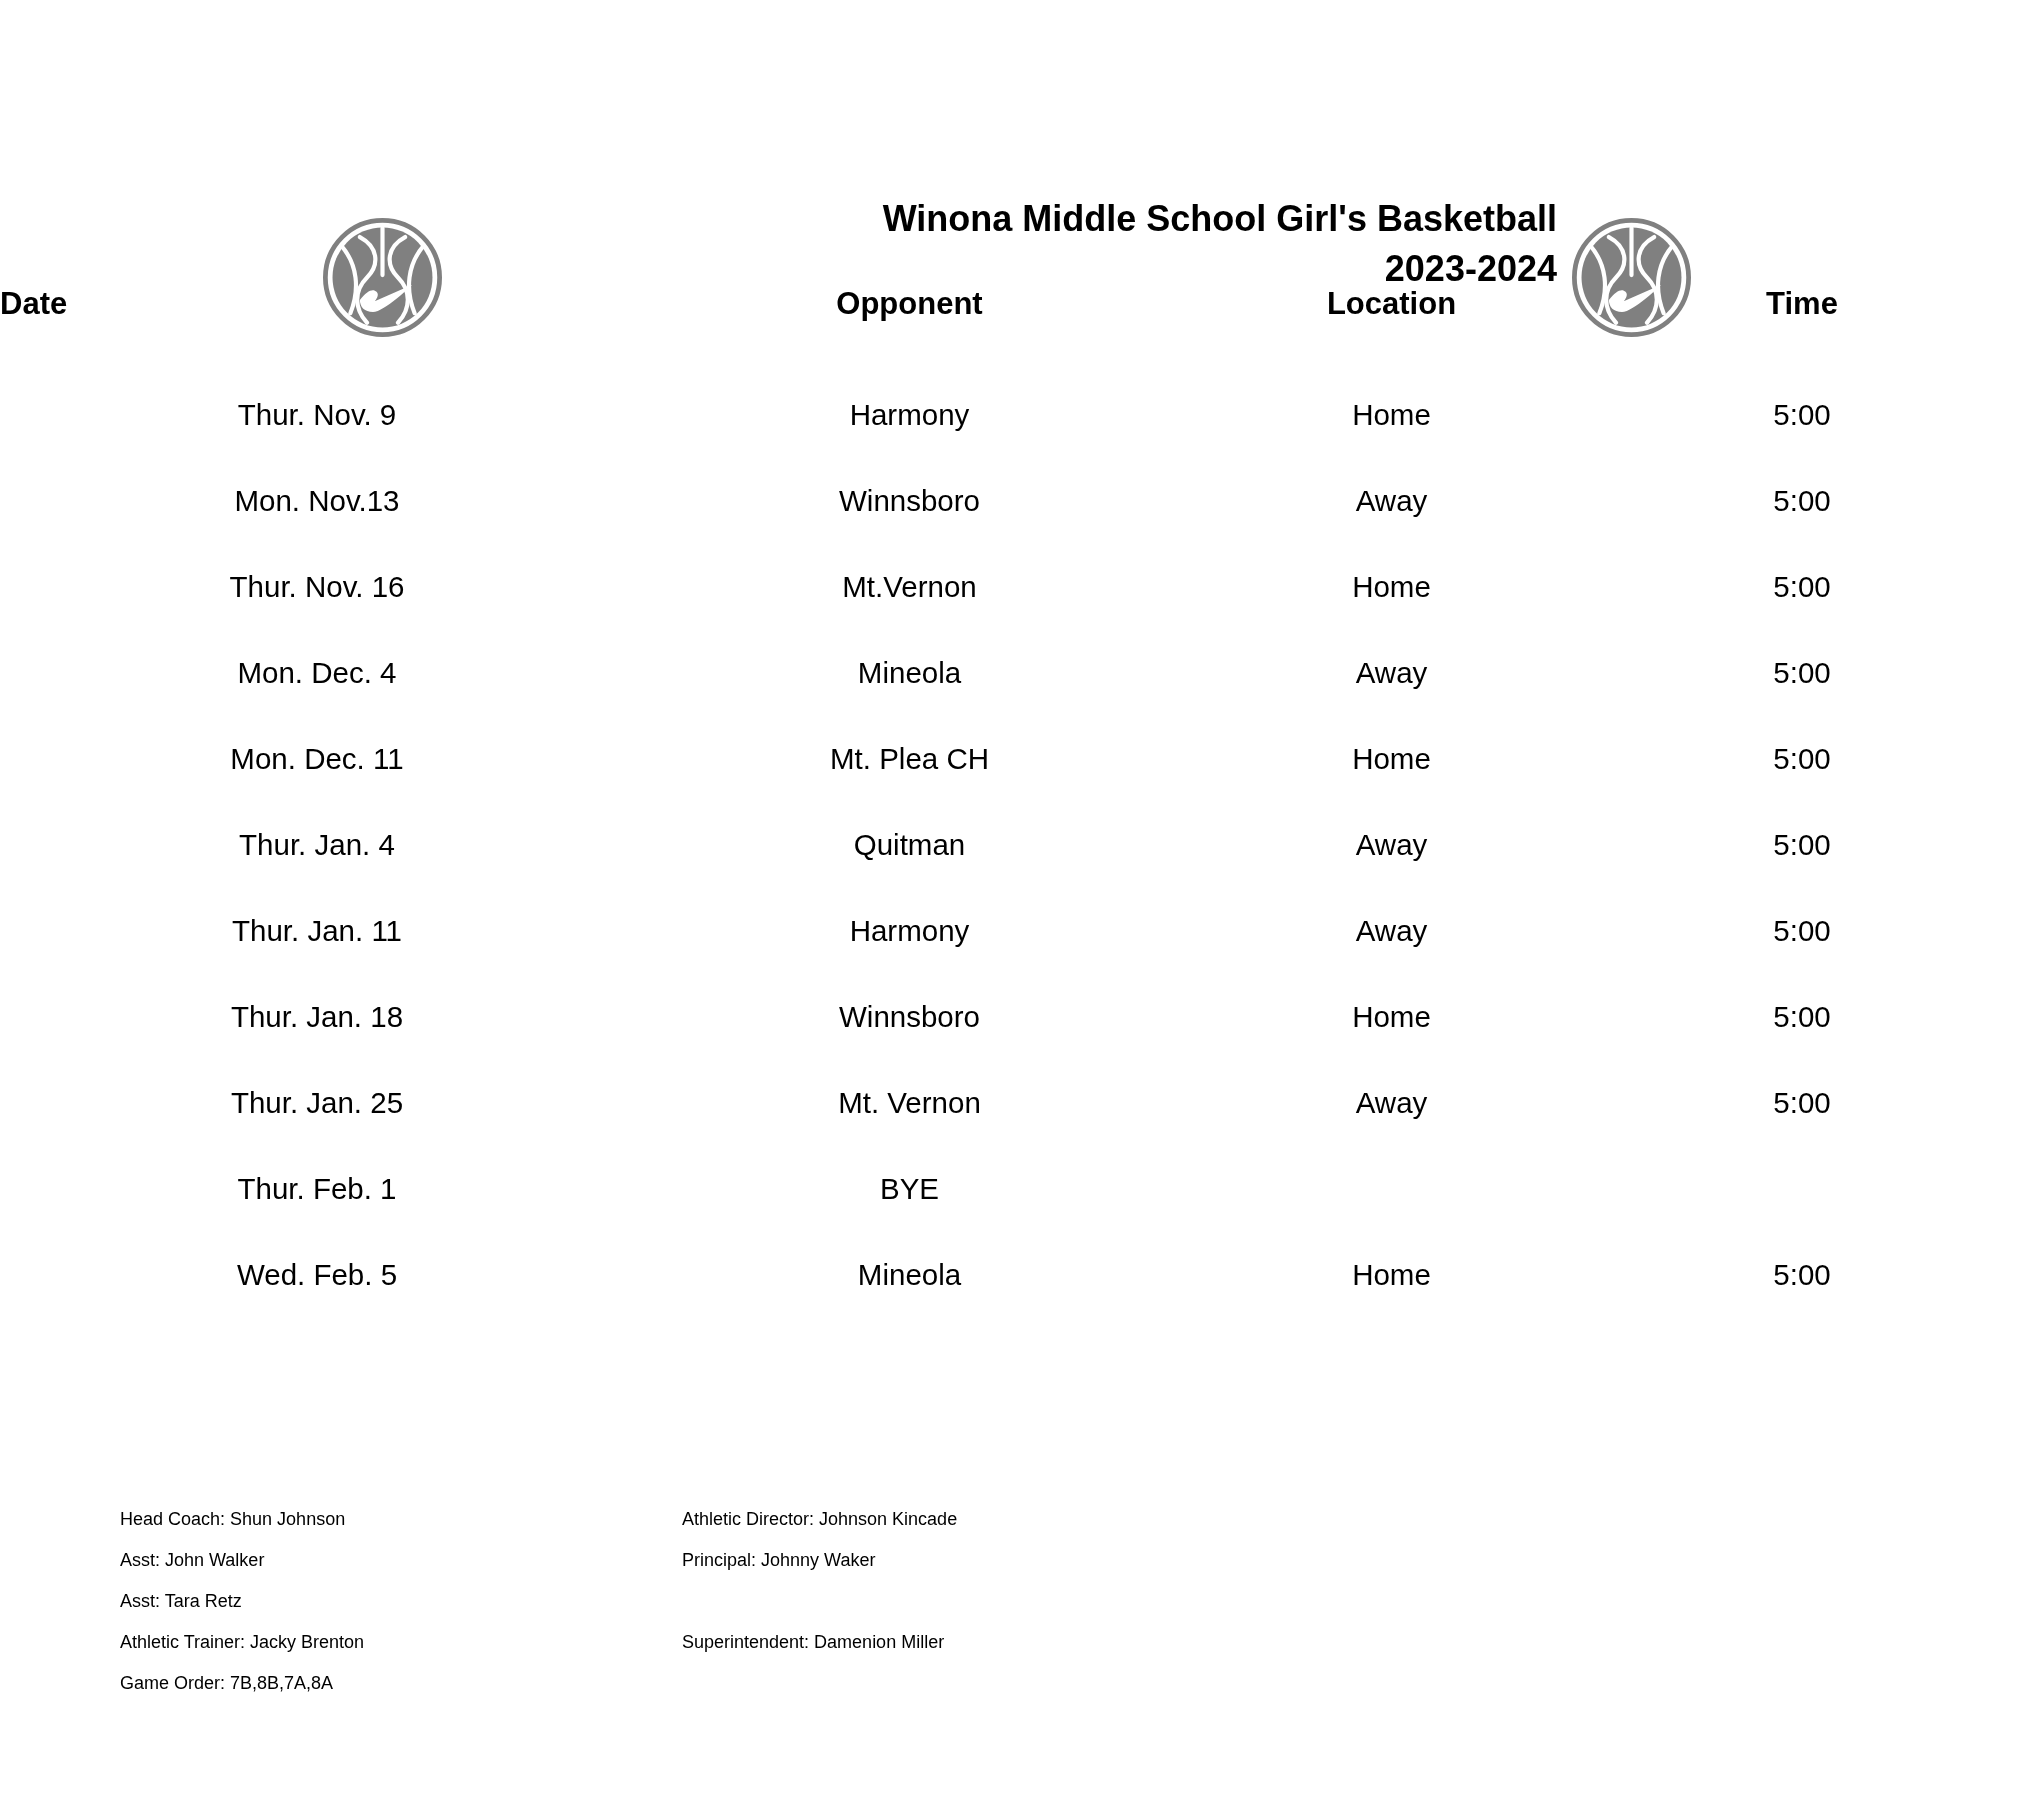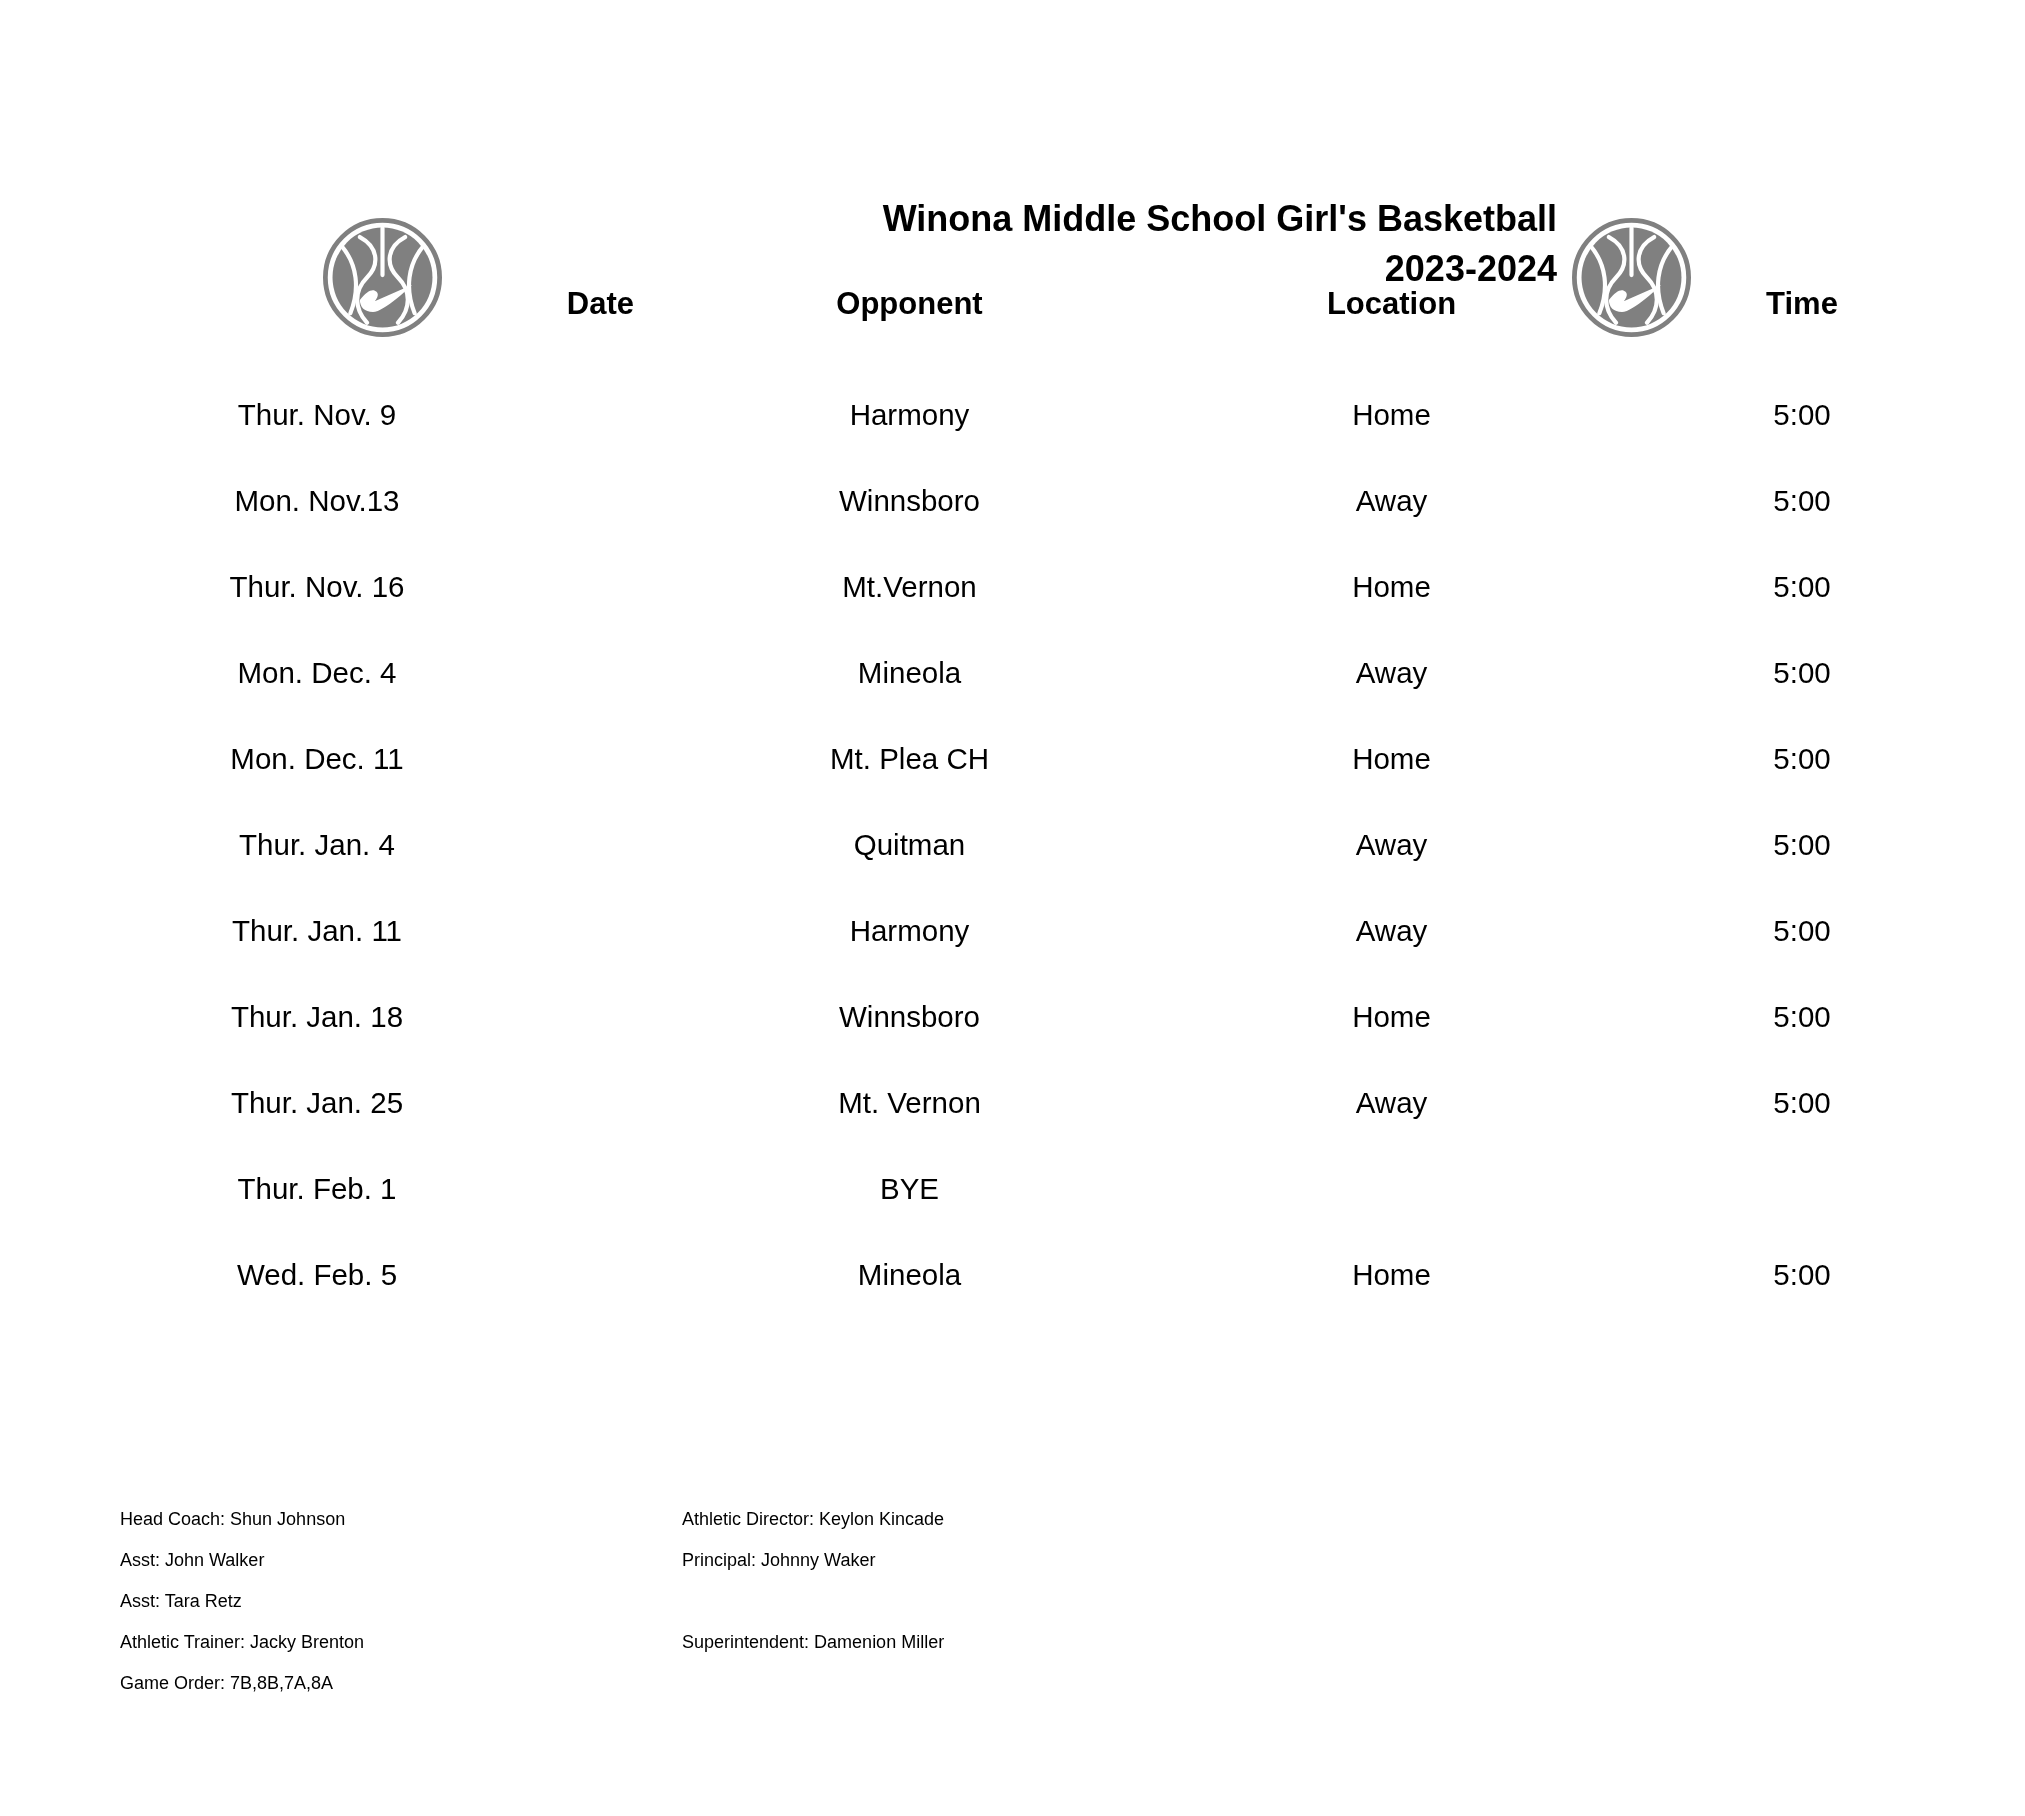--- a/index.html
+++ b/index.html
@@ -87,21 +87,21 @@
   }
   .schedule td {
     font-size: 29.5px;
     font-weight: normal;
     text-align: center;
     height: 86px;
     padding: 0;
     line-height: 1;
     vertical-align: middle;
   }
-  .schedule th.h-date     { text-align: right; }
+  .schedule th.h-date     { text-align: left; }
   .schedule td.d-date     { text-align: center; }
   .schedule th.h-time,
   .schedule td.d-time     { text-align: center; padding-right: 19px; }
   .schedule th.h-date     { padding-left: 0; }
 
   
   .staff {
     position: absolute;
     left: 120px;
     top: 1499px;
@@ -259,21 +259,21 @@
           <td class="d-opponent">Mineola</td>
           <td class="d-location">Home</td>
           <td class="d-time">5:00</td>
         </tr>
       </tbody>
   </table>
 
   <div class="staff" id="staff-block">
       <div class="staff-row">
         <div class="staff-left">Head Coach: Shun Johnson</div>
-        <div class="staff-right">Athletic Director: Keylon Kincade</div>
+        <div class="staff-right">Athletic Director: Johnson Kincade</div>
       </div>
       <div class="staff-row">
         <div class="staff-left">Asst: John Walker</div>
         <div class="staff-right">Principal: Johnny Waker</div>
       </div>
       <div class="staff-row">
         <div class="staff-left">Asst: Tara Retz</div>
       </div>
       <div class="staff-row">
         <div class="staff-left">Athletic Trainer: Jacky Brenton</div>

